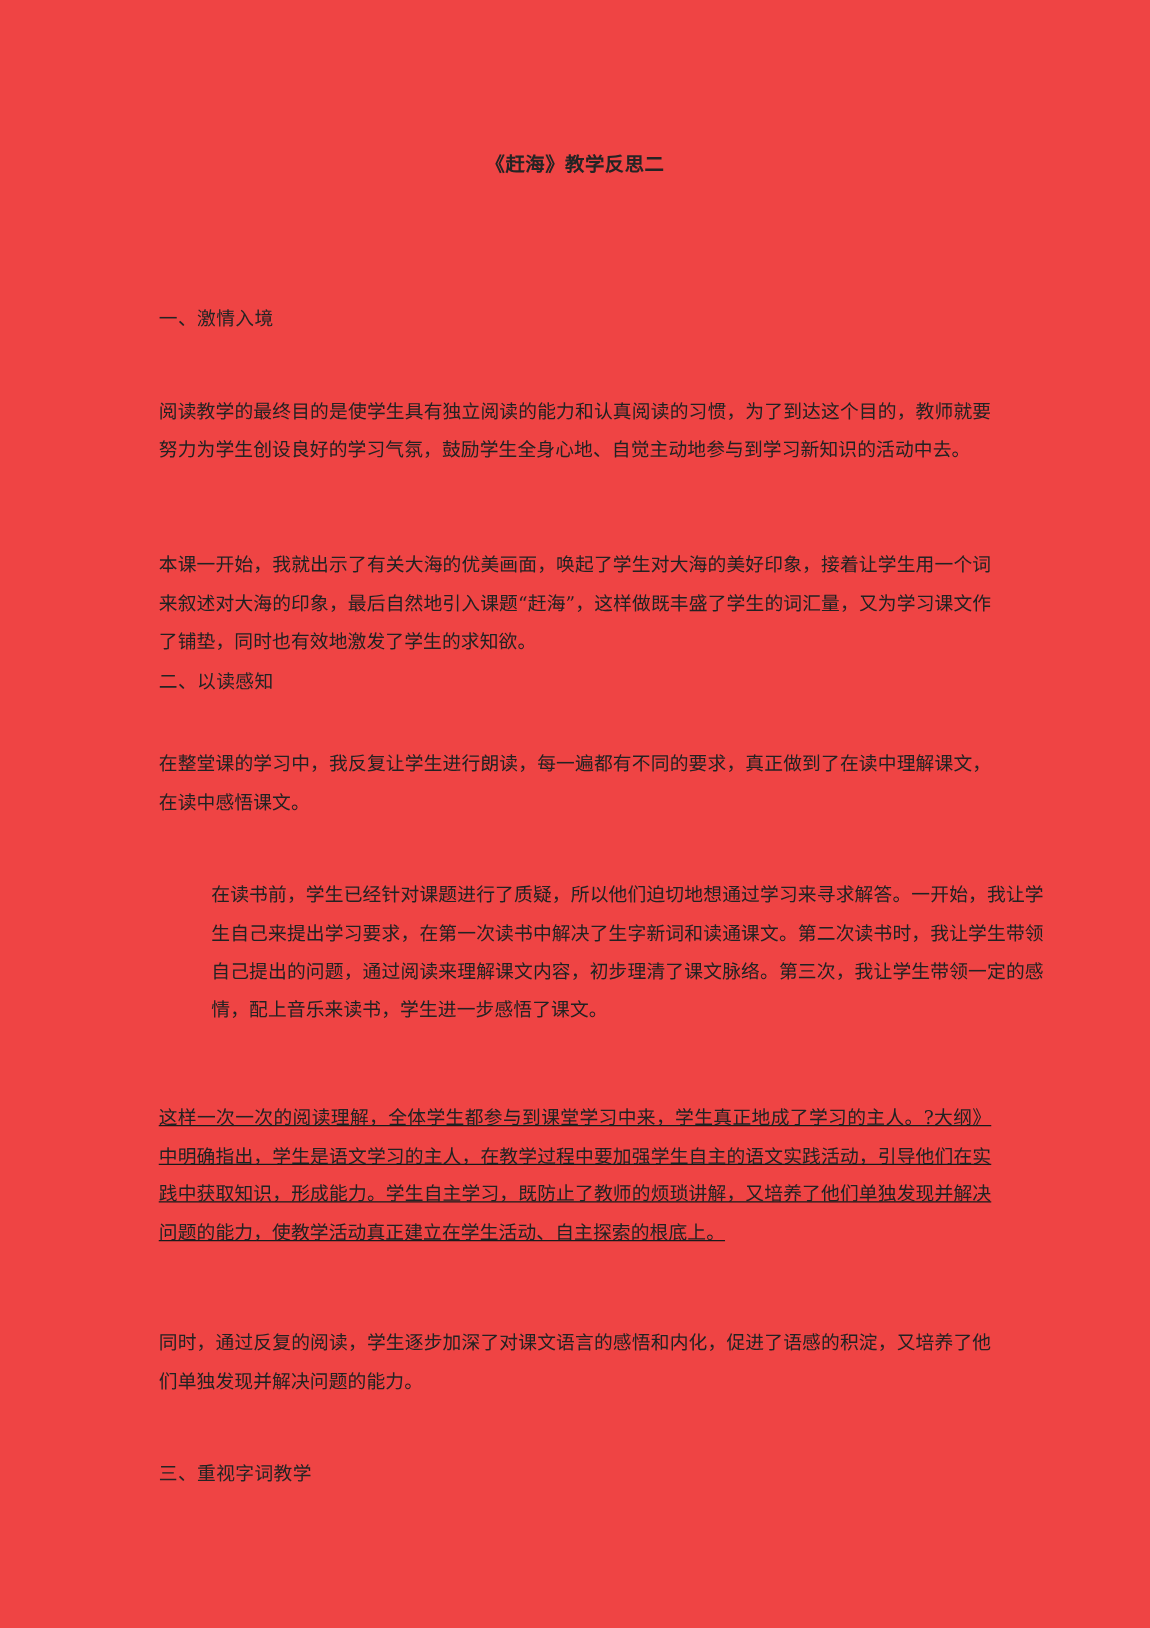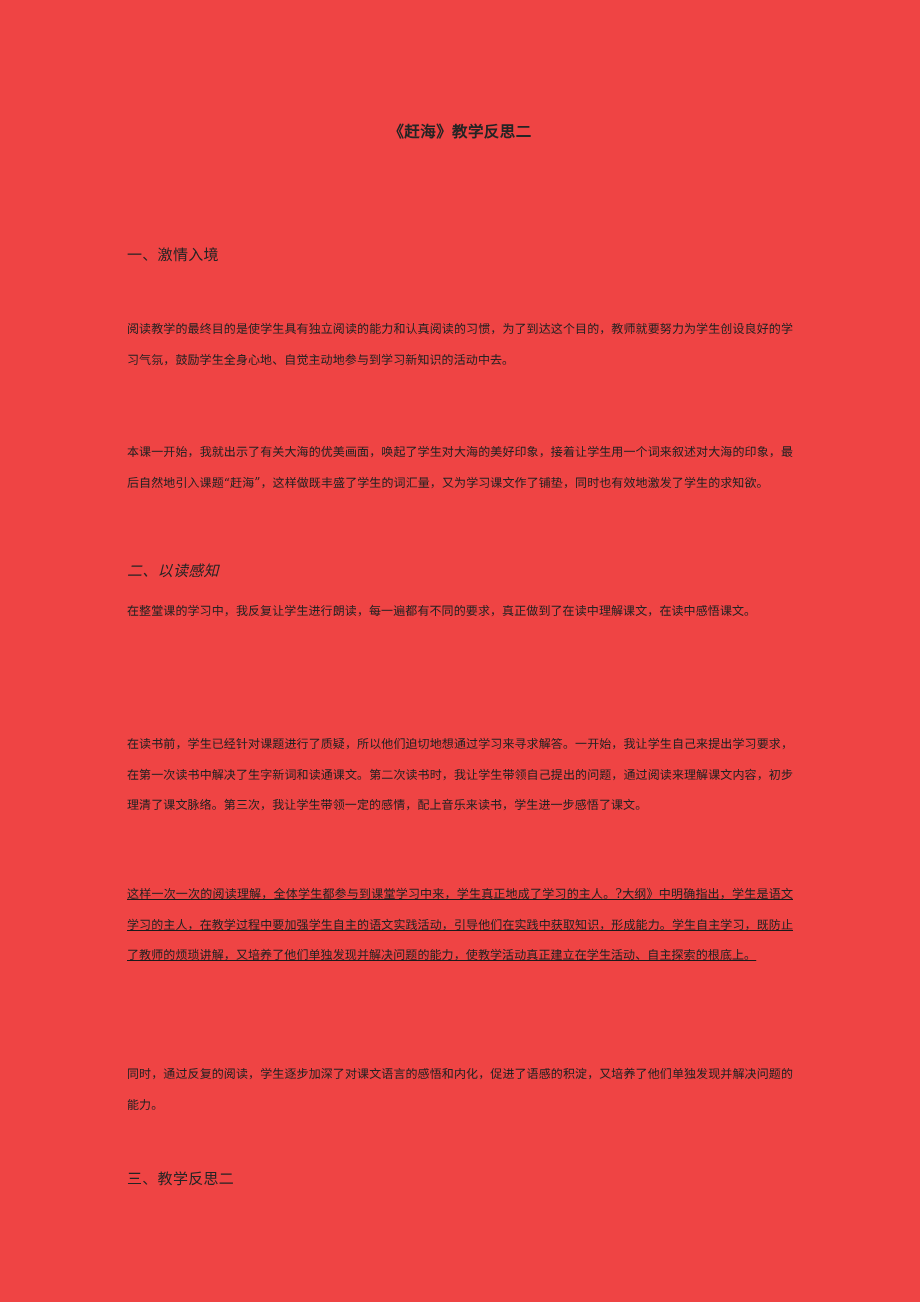--- a/index.html
+++ b/index.html
@@ -40,36 +40,36 @@
     font-family: "DejaVu Serif", "Liberation Serif", serif;
   }
   .section-heading {
     font-size: 15px;
     line-height: 30px;
     letter-spacing: 0.3px;
     color: #242424;
     margin: 0;
   }
   .para {
-    font-size: 12px;
+    font-size: 15px;
     line-height: 30.5px;
     text-align: justify;
     text-justify: inter-ideograph;
     letter-spacing: 0.1px;
     color: #222222;
     margin: 0;
   }
   
   .blk { position: absolute; left: 0; width: 666px; }
   .blk-h1   { top: 220px; margin-top: 20px; }
   .blk-p1   { top: 314px; }
   .blk-p2   { top: 437px; }
-  .blk-h2   { top: 556px; font-style: italic; }
+  .blk-h2   { top: 530px; }
   .blk-p3   { top: 596px; }
-  .blk-p4   { top: 729px; }
+  .blk-p4   { top: 701px; margin-left: 42px; }
   .blk-p5   { top: 879px; text-decoration: underline; }
   .blk-p6   { top: 1059px; }
   .blk-h3   { top: 1164px; }
 </style>
 </head>
 <body>
 
 <div class="page">
 
   <h1 class="doc-title">《赶海》教学反思二</h1>
@@ -102,17 +102,17 @@
 
     <div class="blk blk-p5">
       <p class="para">这样一次一次的阅读理解，全体学生都参与到课堂学习中来，学生真正地成了学习的主人。?大纲》中明确指出，学生是语文学习的主人，在教学过程中要加强学生自主的语文实践活动，引导他们在实践中获取知识，形成能力。学生自主学习，既防止了教师的烦琐讲解，又培养了他们单独发现并解决问题的能力，使教学活动真正建立在学生活动、自主探索的根底上。</p>
     </div>
 
     <div class="blk blk-p6">
       <p class="para">同时，通过反复的阅读，学生逐步加深了对课文语言的感悟和内化，促进了语感的积淀，又培养了他们单独发现并解决问题的能力。</p>
     </div>
 
     <div class="blk blk-h3">
-      <p class="section-heading">三、教学反思二</p>
+      <p class="section-heading">三、重视字词教学</p>
     </div>
 
   </div>
 </div>
 
 </body></html>

